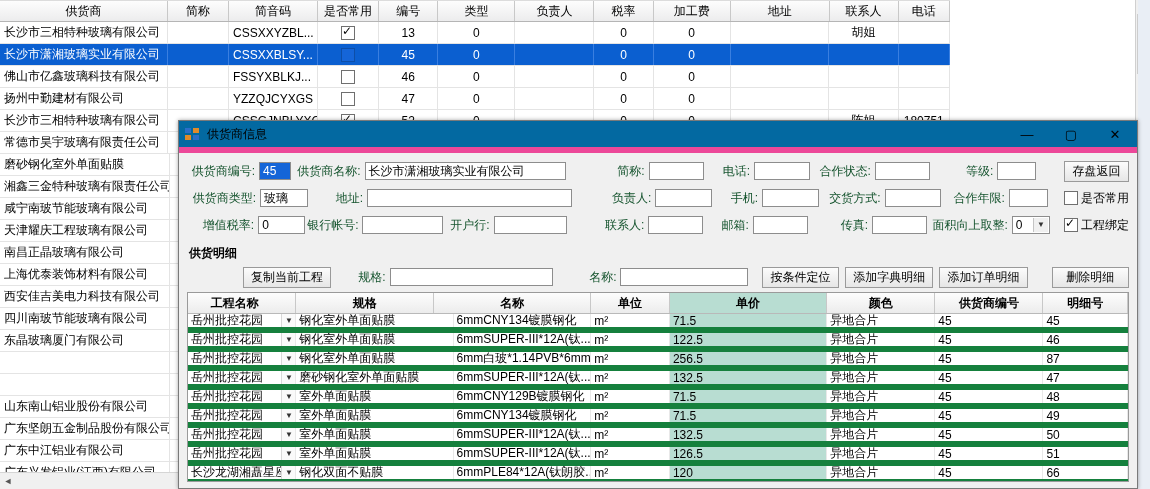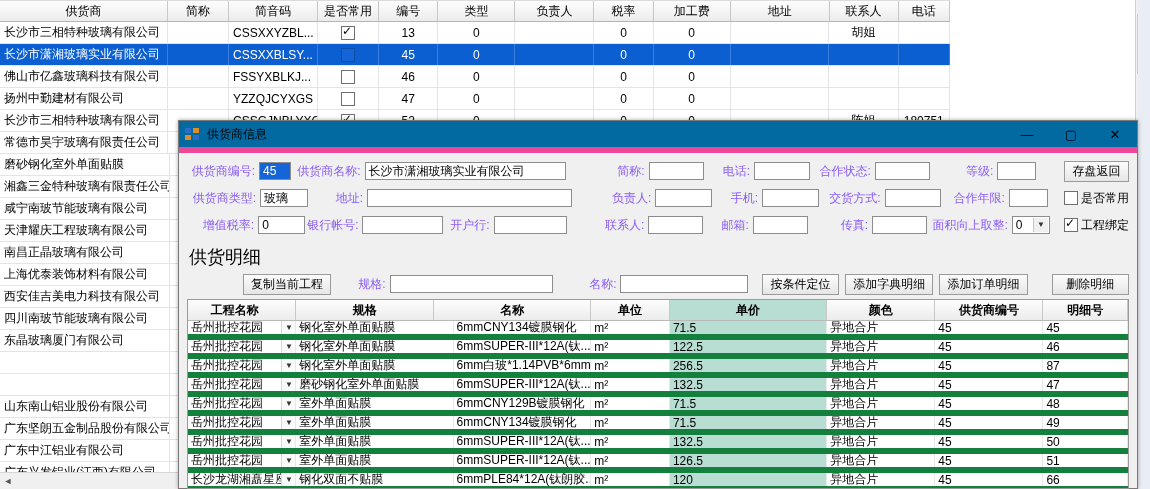--- a/index.html
+++ b/index.html
@@ -89,21 +89,21 @@
   #titlebar .app-ico span:nth-child(1){left:0;top:1px;}
   #titlebar .app-ico span:nth-child(2){left:8px;top:1px;background:#e08b2a;}
   #titlebar .app-ico span:nth-child(3){left:0;top:8px;background:#e08b2a;}
   #titlebar .app-ico span:nth-child(4){left:8px;top:8px;background:#2a6ec9;}
   #titlebar .title{font-size:12px;color:#000;}
   #titlebar .wbtns{margin-left:auto;display:flex;}
   #titlebar .wbtn{width:44px;height:26px;display:flex;align-items:center;justify-content:center;font-size:13px;color:#000;}
   
   #form{padding:6px 8px 0 8px;}
   .frow{display:flex;align-items:center;height:24px;margin-bottom:3px;}
-  .lbl{font-size:12px;color:#8b5cf6;text-align:right;padding-right:4px;white-space:nowrap;}
+  .lbl{font-size:12px;color:#14532d;text-align:right;padding-right:4px;white-space:nowrap;}
   .inp{
     height:18px;border:1px solid #8d8d8d;background:#fff;box-sizing:border-box;
     font-size:12px;padding:0 3px;line-height:16px;color:#000;overflow:hidden;white-space:nowrap;
   }
   .inp.sel{background:#1565d8;color:#fff;}
   .selbox{
     height:18px;border:1px solid #8d8d8d;background:#fff;box-sizing:border-box;
     font-size:12px;padding:0 3px;line-height:16px;position:relative;
   }
   .selbox .arrow{
@@ -111,21 +111,21 @@
     display:flex;align-items:center;justify-content:center;font-size:8px;color:#333;border-left:1px solid #c4c4c4;
   }
   .btn{
     height:21px;border:1px solid #9a9a9a;background:linear-gradient(#fcfcfc,#e6e6e6);
     font-size:12px;display:flex;align-items:center;justify-content:center;box-sizing:border-box;
     padding:0 6px;white-space:nowrap;
   }
   .cbx{display:flex;align-items:center;font-size:12px;white-space:nowrap;}
   .cbx .box{width:12px;height:12px;border:1px solid #6f6f6f;background:#fff;margin-right:3px;position:relative;display:inline-block;}
   .cbx .box.checked:after{content:"✓";position:absolute;left:0;top:-3px;font-size:12px;line-height:14px;color:#000;}
-  .sect-title{font-size:18px;margin:8px 0 3px 2px;}
+  .sect-title{font-size:12px;margin:8px 0 3px 2px;font-weight:bold;}
   
   #detail{
     margin:0 8px;border:1px solid #9a9a9a;background:#fff;box-sizing:border-box;
     height:190px;overflow:hidden;
   }
   .dhead{display:flex;height:20px;background:linear-gradient(#fdfdfd,#ececec);border-bottom:1px solid #b9b9b9;font-weight:bold;}
   .dhead .cell{border-right:1px solid #c8c8c8;display:flex;align-items:center;justify-content:center;font-size:12px;box-sizing:border-box;}
   .drow{display:flex;height:19px;border-bottom:6px solid #15803d;box-sizing:border-box;}
   .drow .cell{border-right:1px solid #e8e8e8;display:flex;align-items:center;padding:0 3px;font-size:12px;box-sizing:border-box;overflow:hidden;white-space:nowrap;}
   .d0{width:110px;position:relative;padding-right:14px !important;}

